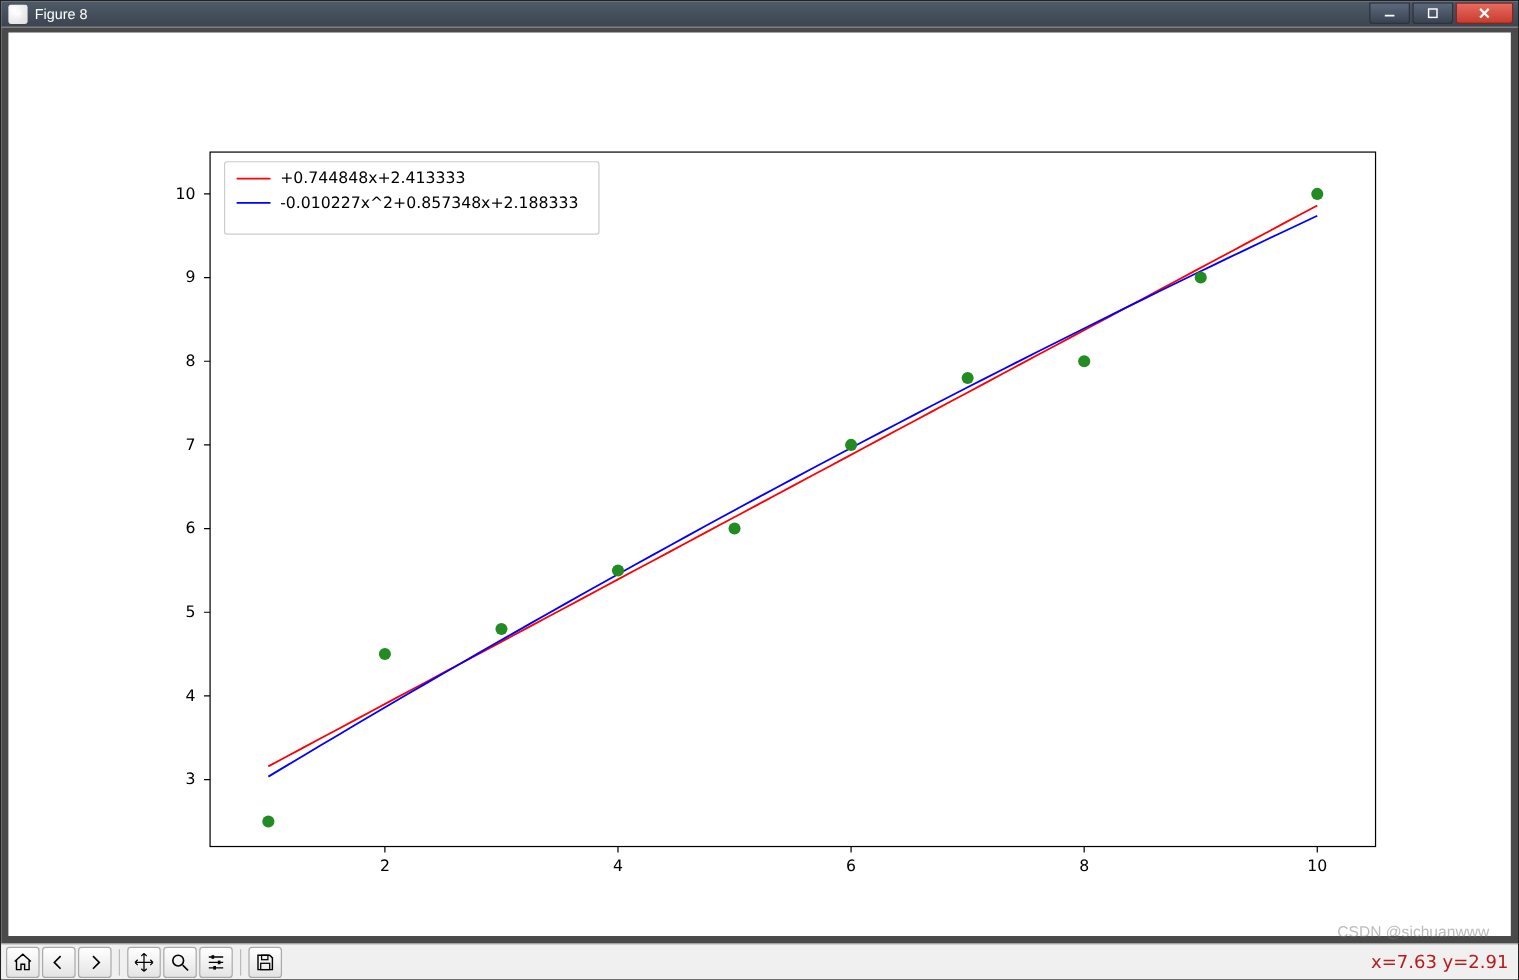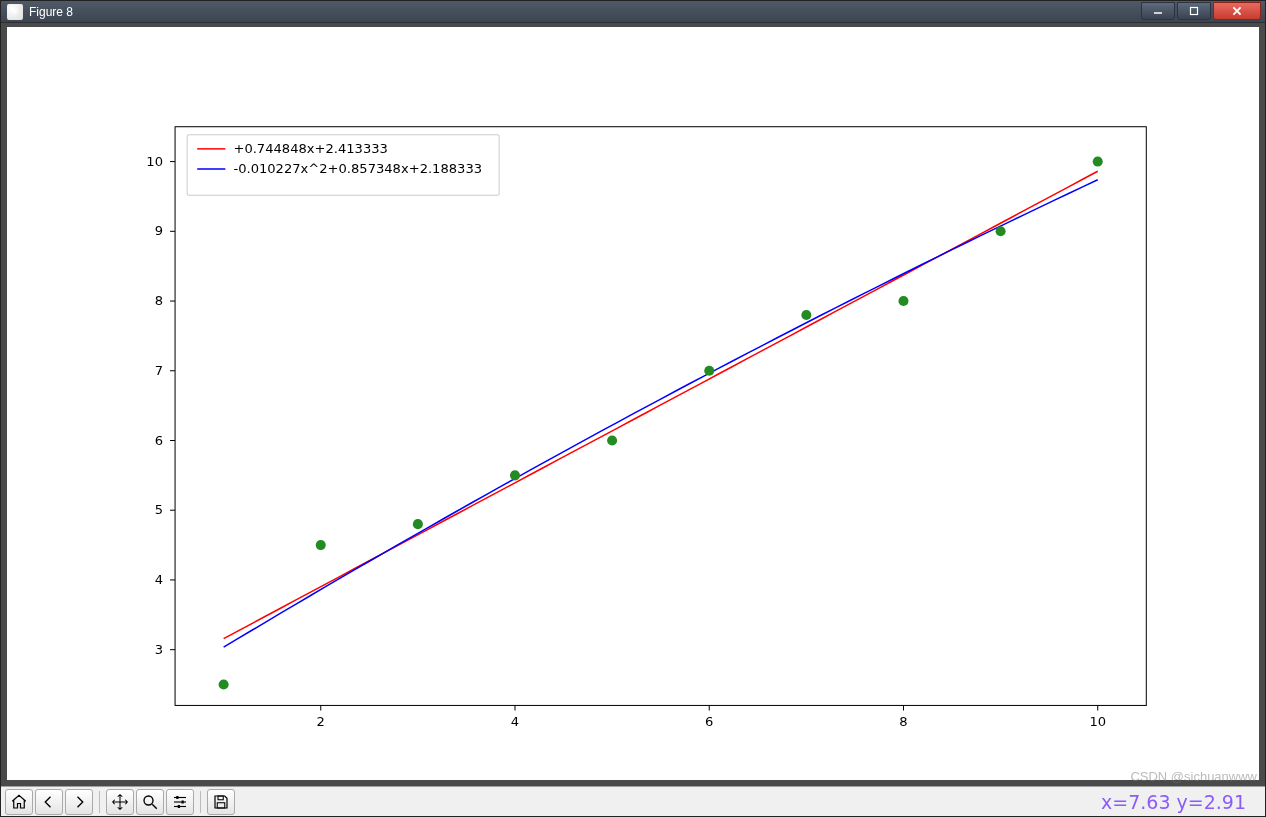--- a/index.html
+++ b/index.html
@@ -93,28 +93,28 @@
       width: 28px; height: 26px;
       border: 1px solid #aaa;
       background: linear-gradient(to bottom, #fff, #e4e4e4);
       border-radius: 3px;
       display: flex; align-items: center; justify-content: center;
       cursor: default;
     }
     .tool-btn svg { width: 18px; height: 18px; }
     .status-coords {
       margin-left: auto;
-      margin-right: 15px;
+      margin-right: 4px;
       font-family: "DejaVu Sans", sans-serif;
-      font-size: 19px;
-      color: #8b5cf6;
+      font-size: 15px;
+      color: #b91c1c;
     }
     .watermark {
       position: absolute;
-      right: 8px;
+      right: 24px;
       bottom: 32px;
       color: rgba(120,120,120,0.5);
       font-size: 13px;
       pointer-events: none;
     }
   </style>
 </head>
 <body>
 
 <div class="window">

